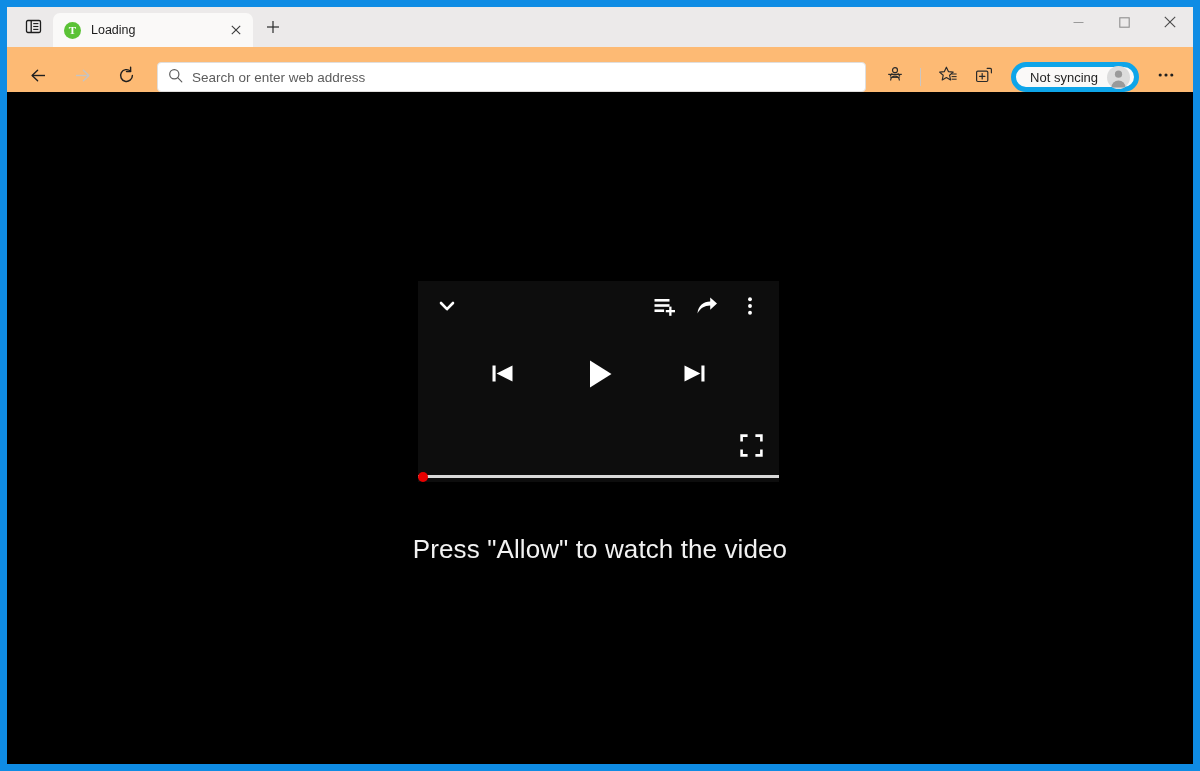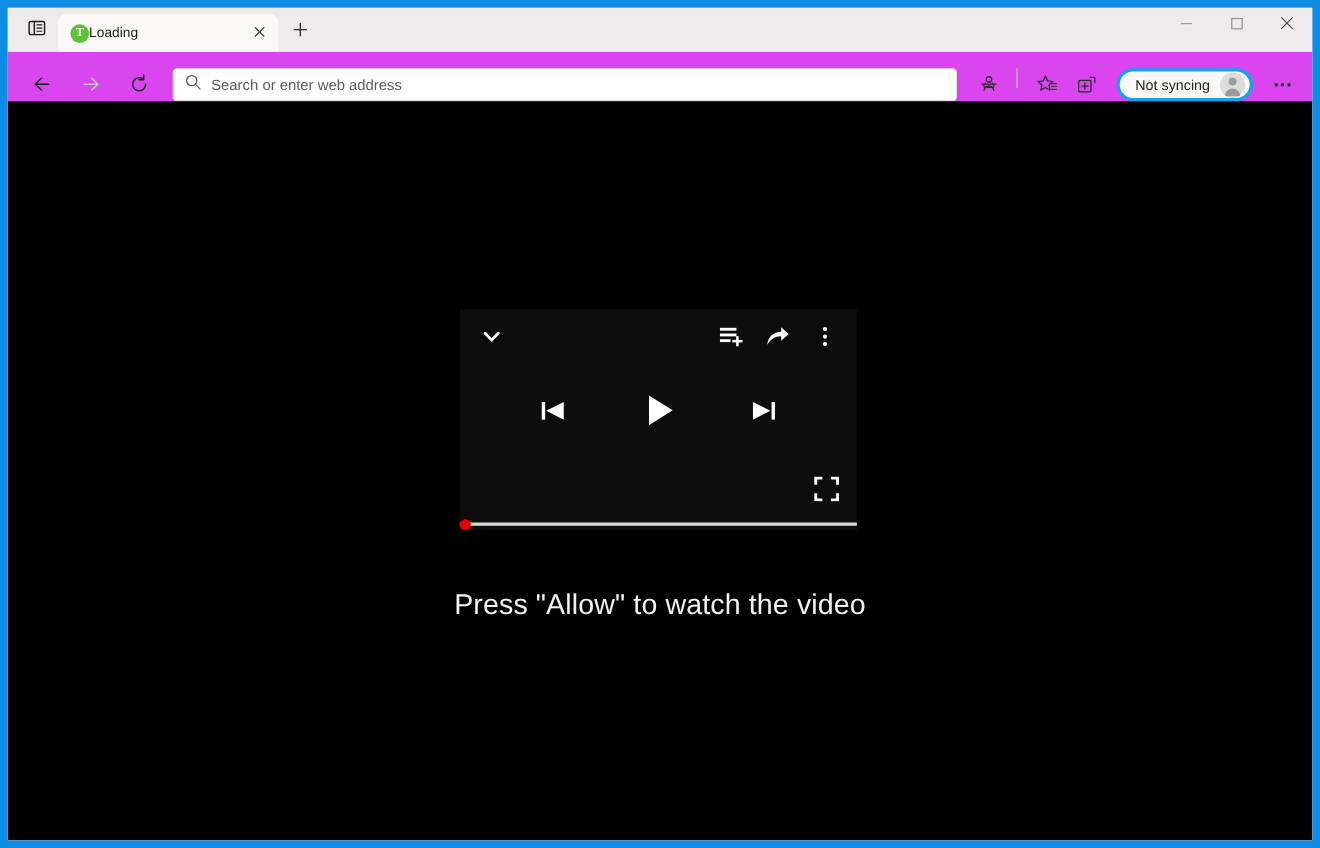--- a/index.html
+++ b/index.html
@@ -76,20 +76,21 @@
     justify-content: center;
     color: #ffffff;
     font-size: 11px;
     font-weight: bold;
     line-height: 1;
     font-family: "Liberation Serif", serif;
   }
 
   .tab-title {
     flex: 1;
+    margin-left: 10px;
     font-size: 12.5px;
     color: #1c1c1c;
     white-space: nowrap;
     overflow: hidden;
     text-overflow: ellipsis;
   }
 
   .tab-close {
     width: 22px;
     height: 22px;
@@ -125,22 +126,23 @@
     display: flex;
     align-items: center;
     justify-content: center;
     cursor: pointer;
   }
 
   
   #toolbar {
     height: 45px;
     flex: 0 0 45px;
-    background: #d946ef;
-    display: flex;
+    background: #fdba74;
+    display: flex;
+    align-items: center;
     padding: 15px 10px 0 14px;
   }
 
   .nav-btn {
     width: 34px;
     height: 34px;
     border-radius: 4px;
     display: flex;
     align-items: center;
     justify-content: center;
@@ -190,21 +192,21 @@
   #toolbar-divider {
     width: 1px;
     height: 18px;
     background: #c9c6c4;
     margin: 0 8px;
     flex: 0 0 1px;
   }
 
   #profile-button {
     height: 30px;
-    border: 3px solid #0ea5e9;
+    border: 5px solid #0ea5e9;
     border-radius: 15px;
     display: flex;
     align-items: center;
     padding: 0 4px 0 14px;
     margin-left: 10px;
     cursor: pointer;
     background: #faf9f8;
   }
   #profile-label {
     font-size: 13px;

